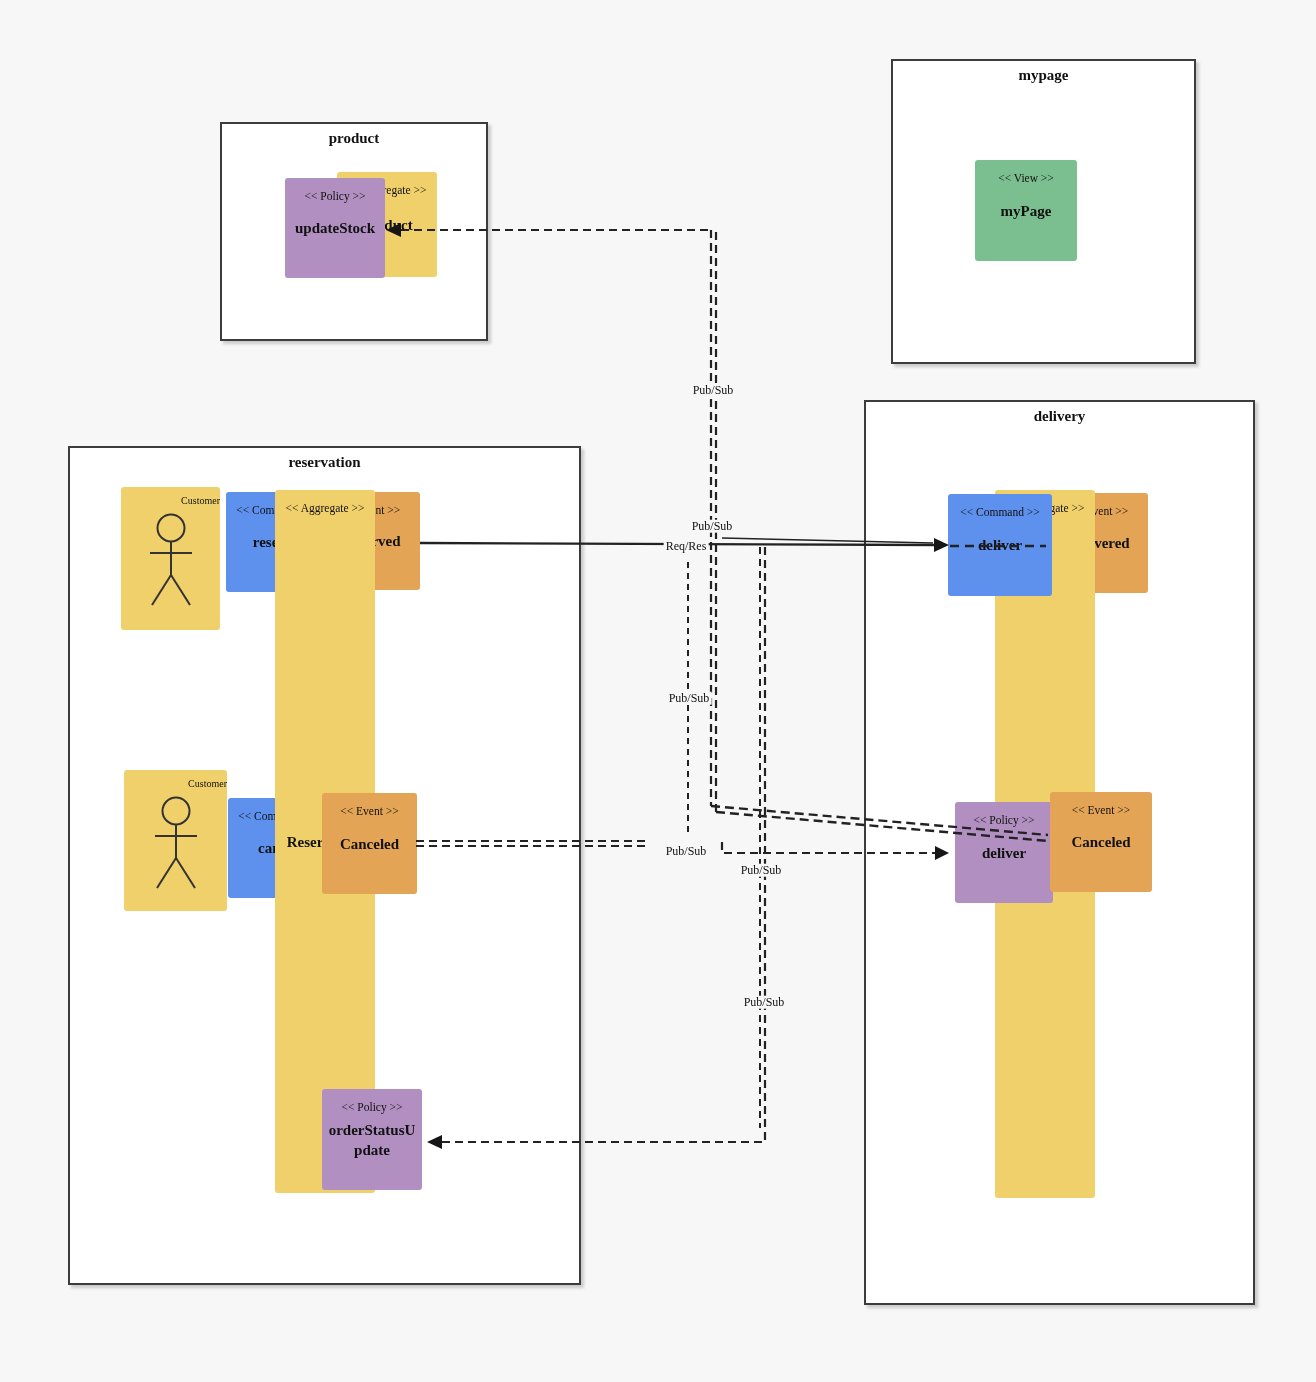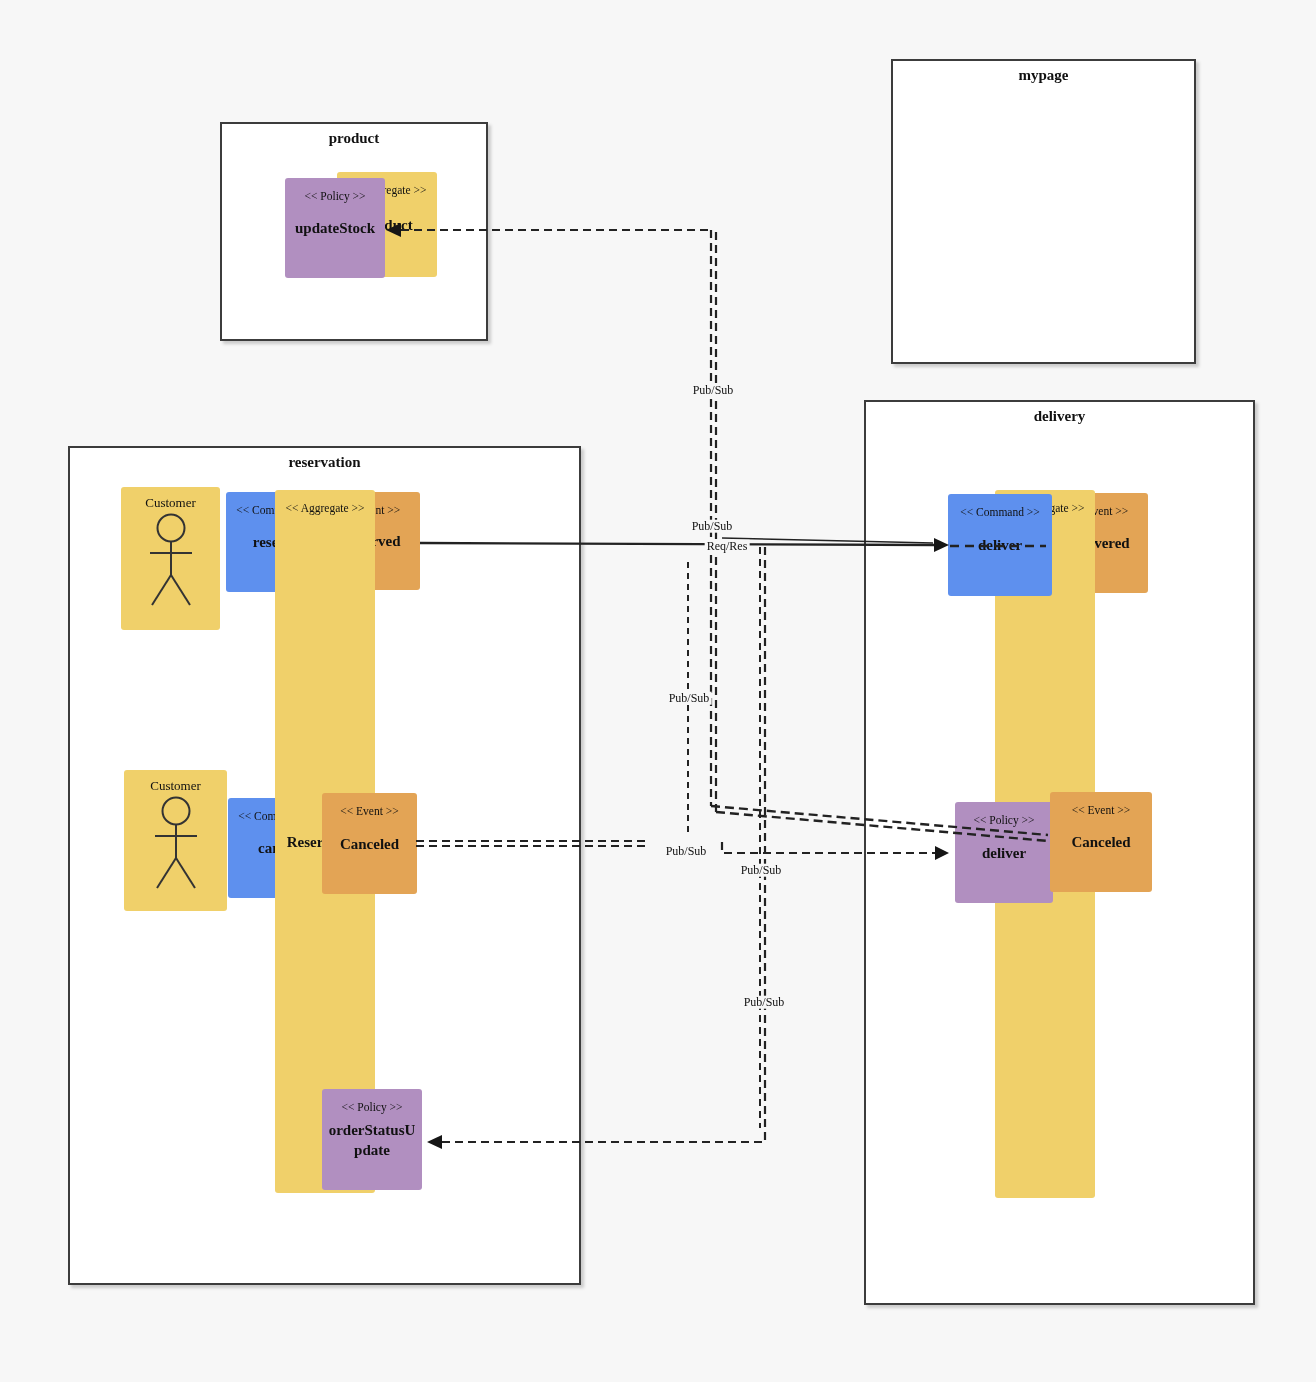--- a/index.html
+++ b/index.html
@@ -25,21 +25,21 @@
     text-align:center;font-weight:bold;font-size:15px;line-height:1.35;
     padding:0 3px;overflow-wrap:anywhere;
   }
   .yellow{background:#F0D06A;}
   .blue{background:#5E90EE;}
   .orange{background:#E3A455;}
   .purple{background:#B18FC0;}
   .green{background:#7BBE8F;}
   .actor{position:absolute;border-radius:3px;background:#F0D06A;}
   .actor .actor-label{
-    position:absolute;top:8px;left:0;right:0;text-align:center;font-size:13px;
+    position:absolute;top:8px;left:0;right:0;text-align:right;font-size:10px;
   }
   .actor svg{position:absolute;left:50%;transform:translateX(-50%);top:25px;}
   .edge-label{
     position:absolute;transform:translate(-50%,-50%);font-size:12px;
     background:#f7f7f7;padding:0 2px;line-height:1.05;z-index:30;white-space:nowrap;
   }
   #wires{position:absolute;left:0;top:0;z-index:20;pointer-events:none;}
 </style>
 </head>
 <body>
@@ -61,20 +61,24 @@
 
   <div class="sticky yellow" style="left:337px;top:172px;width:100px;height:105px;z-index:2;">
     <div class="stereo">&lt;&lt; Aggregate &gt;&gt;</div>
     <div class="name">Product</div>
   </div>
   <div class="sticky purple" style="left:285px;top:178px;width:100px;height:100px;z-index:3;">
     <div class="stereo">&lt;&lt; Policy &gt;&gt;</div>
     <div class="name">updateStock</div>
   </div>
 
+  <div class="sticky green" style="left:975px;top:160px;width:102px;height:101px;z-index:2;">
+    <div class="stereo">&lt;&lt; View &gt;&gt;</div>
+    <div class="name">myPage</div>
+  </div>
 
   <div class="actor" style="left:121px;top:487px;width:99px;height:143px;z-index:2;">
     <div class="actor-label">Customer</div>
     <svg width="62" height="104" viewBox="0 0 62 104">
       <g fill="none" stroke="#333" stroke-width="2">
         <circle cx="31" cy="16" r="13.5"></circle>
         <line x1="31" y1="29.5" x2="31" y2="63"></line>
         <line x1="10" y1="41" x2="52" y2="41"></line>
         <line x1="31" y1="63" x2="12" y2="93"></line>
         <line x1="31" y1="63" x2="50" y2="93"></line>
@@ -165,19 +169,19 @@
     <g fill="#161616" stroke="none">
       <polygon points="386,230 401,223 401,237"></polygon>
       <polygon points="949,545 934,538 934,552"></polygon>
       <polygon points="949,853 935,846 935,860"></polygon>
       <polygon points="427,1142 442,1135 442,1149"></polygon>
     </g>
   </svg>
 
   <div class="edge-label" style="left:713px;top:390px;">Pub/Sub</div>
   <div class="edge-label" style="left:712px;top:526px;">Pub/Sub</div>
-  <div class="edge-label" style="left:686px;top:546px;margin-left:41px;">Req/Res</div>
+  <div class="edge-label" style="left:686px;top:546px;">Req/Res</div>
   <div class="edge-label" style="left:689px;top:698px;">Pub/Sub</div>
   <div class="edge-label" style="left:686px;top:851px;">Pub/Sub</div>
   <div class="edge-label" style="left:761px;top:870px;">Pub/Sub</div>
   <div class="edge-label" style="left:764px;top:1002px;">Pub/Sub</div>
 
 </div>
 
 </body></html>

